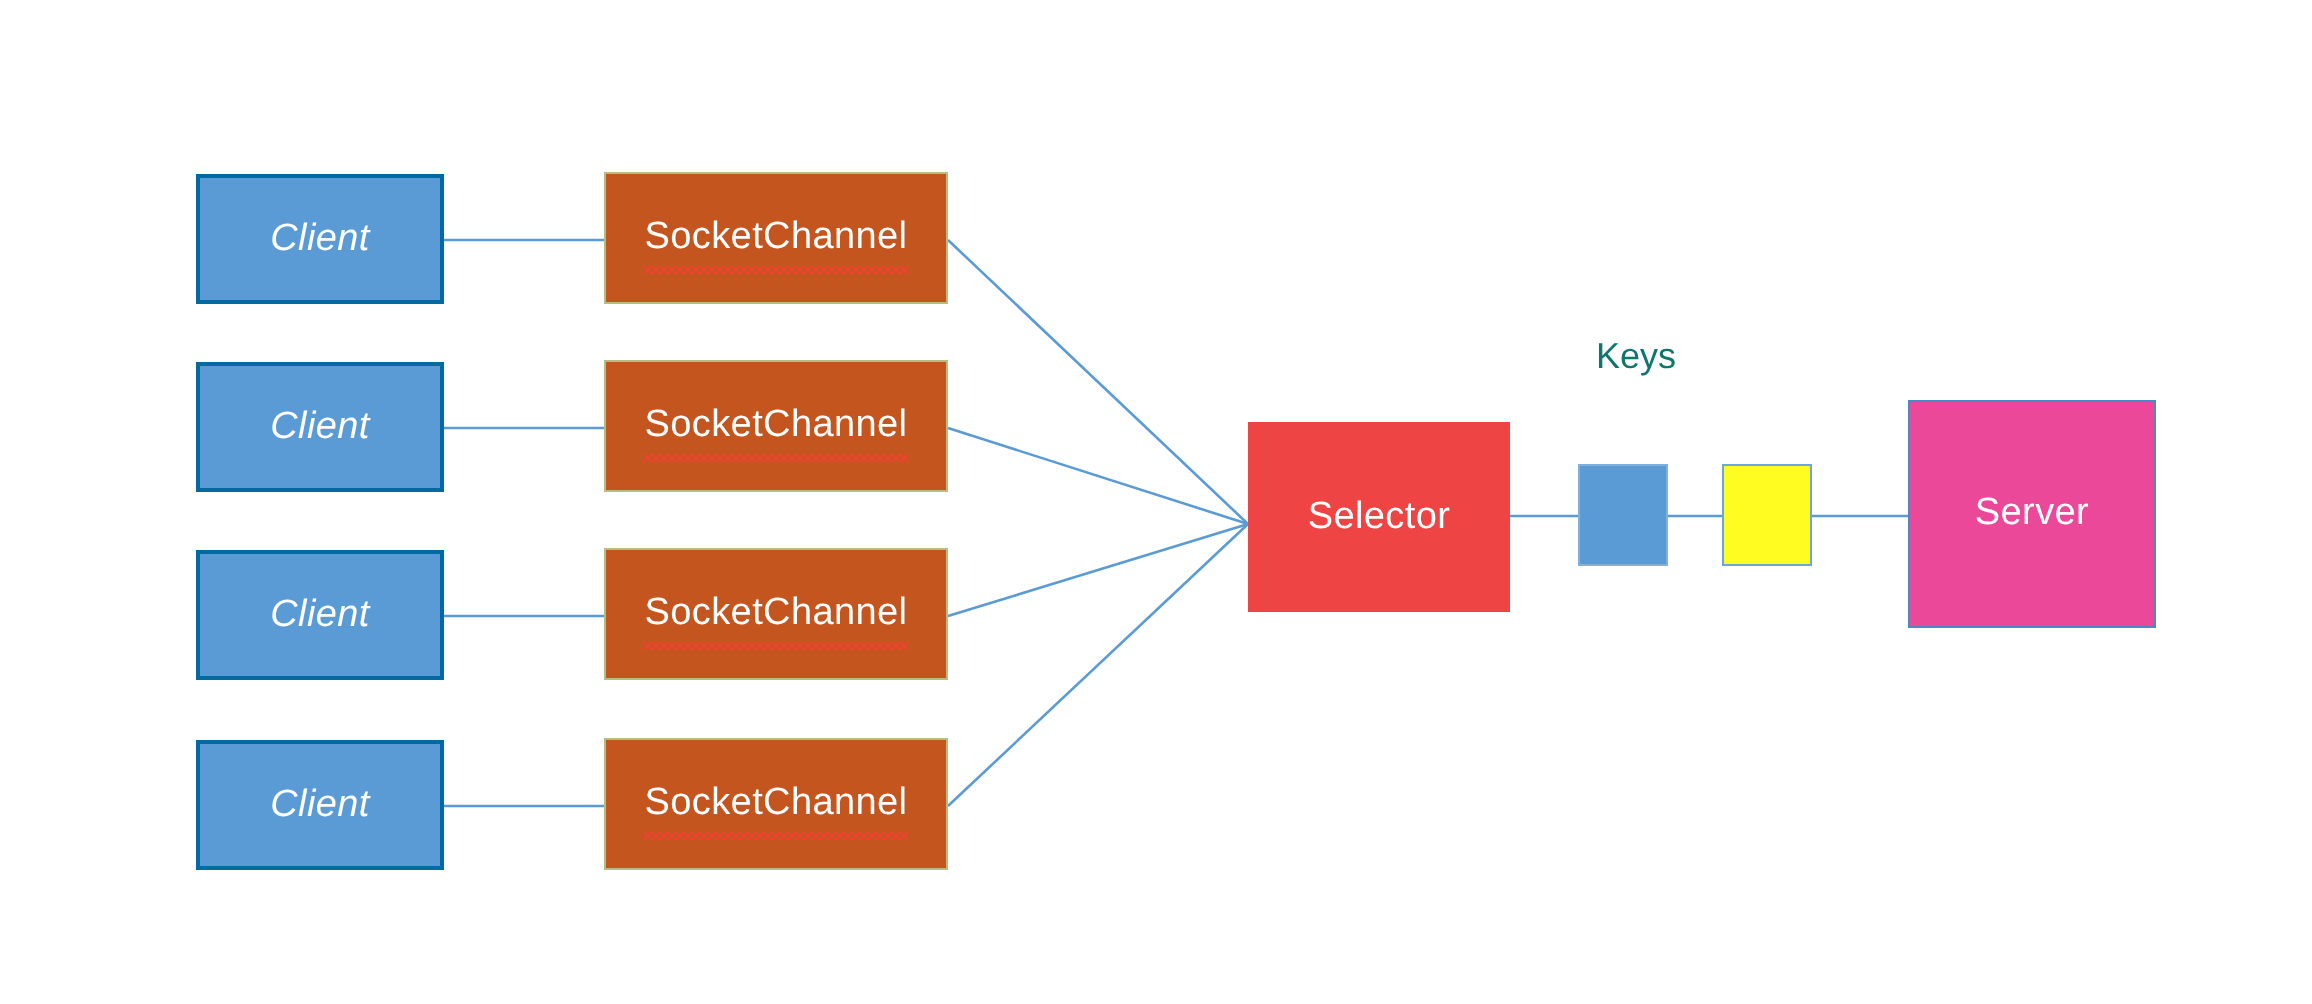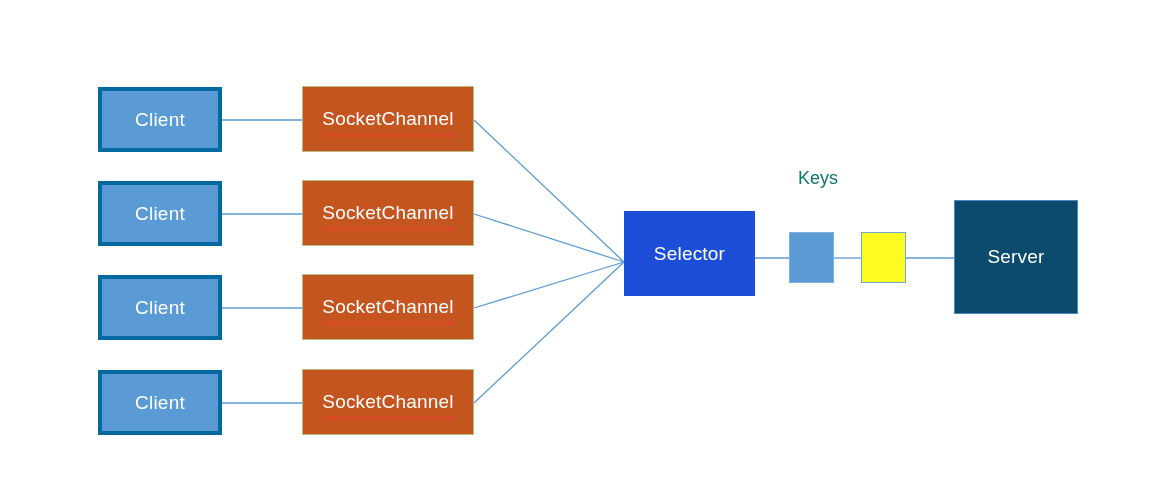--- a/index.html
+++ b/index.html
@@ -22,24 +22,25 @@
     align-items: center;
     justify-content: center;
     color: #ffffff;
     font-size: 19px;
     font-weight: 400;
     letter-spacing: 0.2px;
     user-select: none;
   }
   .client-node {
     background: #5B9BD5;
-    border: 4px solid #0369a1;
+    border: 2px solid #0369a1;
     width: 124px;
     height: 65px;
     left: 98px;
+    font-style: italic;
   }
   .channel-node {
     background: #C5551F;
     border: 1px solid #B5BE7E;
     width: 172px;
     height: 66px;
     left: 302px;
   }
   .channel-label {
     position: relative;
@@ -53,29 +54,29 @@
     right: 0;
     bottom: -7px;
     height: 4px;
     background-image:
       linear-gradient(45deg, transparent 40%, #E8442E 40%, #E8442E 60%, transparent 60%),
       linear-gradient(-45deg, transparent 40%, #E8442E 40%, #E8442E 60%, transparent 60%);
     background-size: 4px 4px;
     background-repeat: repeat-x;
   }
   .selector-node {
-    background: #1d4ed8;
+    background: #ef4444;
     left: 624px;
     top: 211px;
     width: 131px;
-    height: 85px;
+    height: 95px;
     font-size: 19px;
   }
   .server-node {
-    background: #0c4a6e;
+    background: #ec4899;
     border: 1px solid #4A8AC4;
     left: 954px;
     top: 200px;
     width: 124px;
     height: 114px;
     font-size: 19px;
   }
   .key-box {
     position: absolute;
     box-sizing: border-box;

